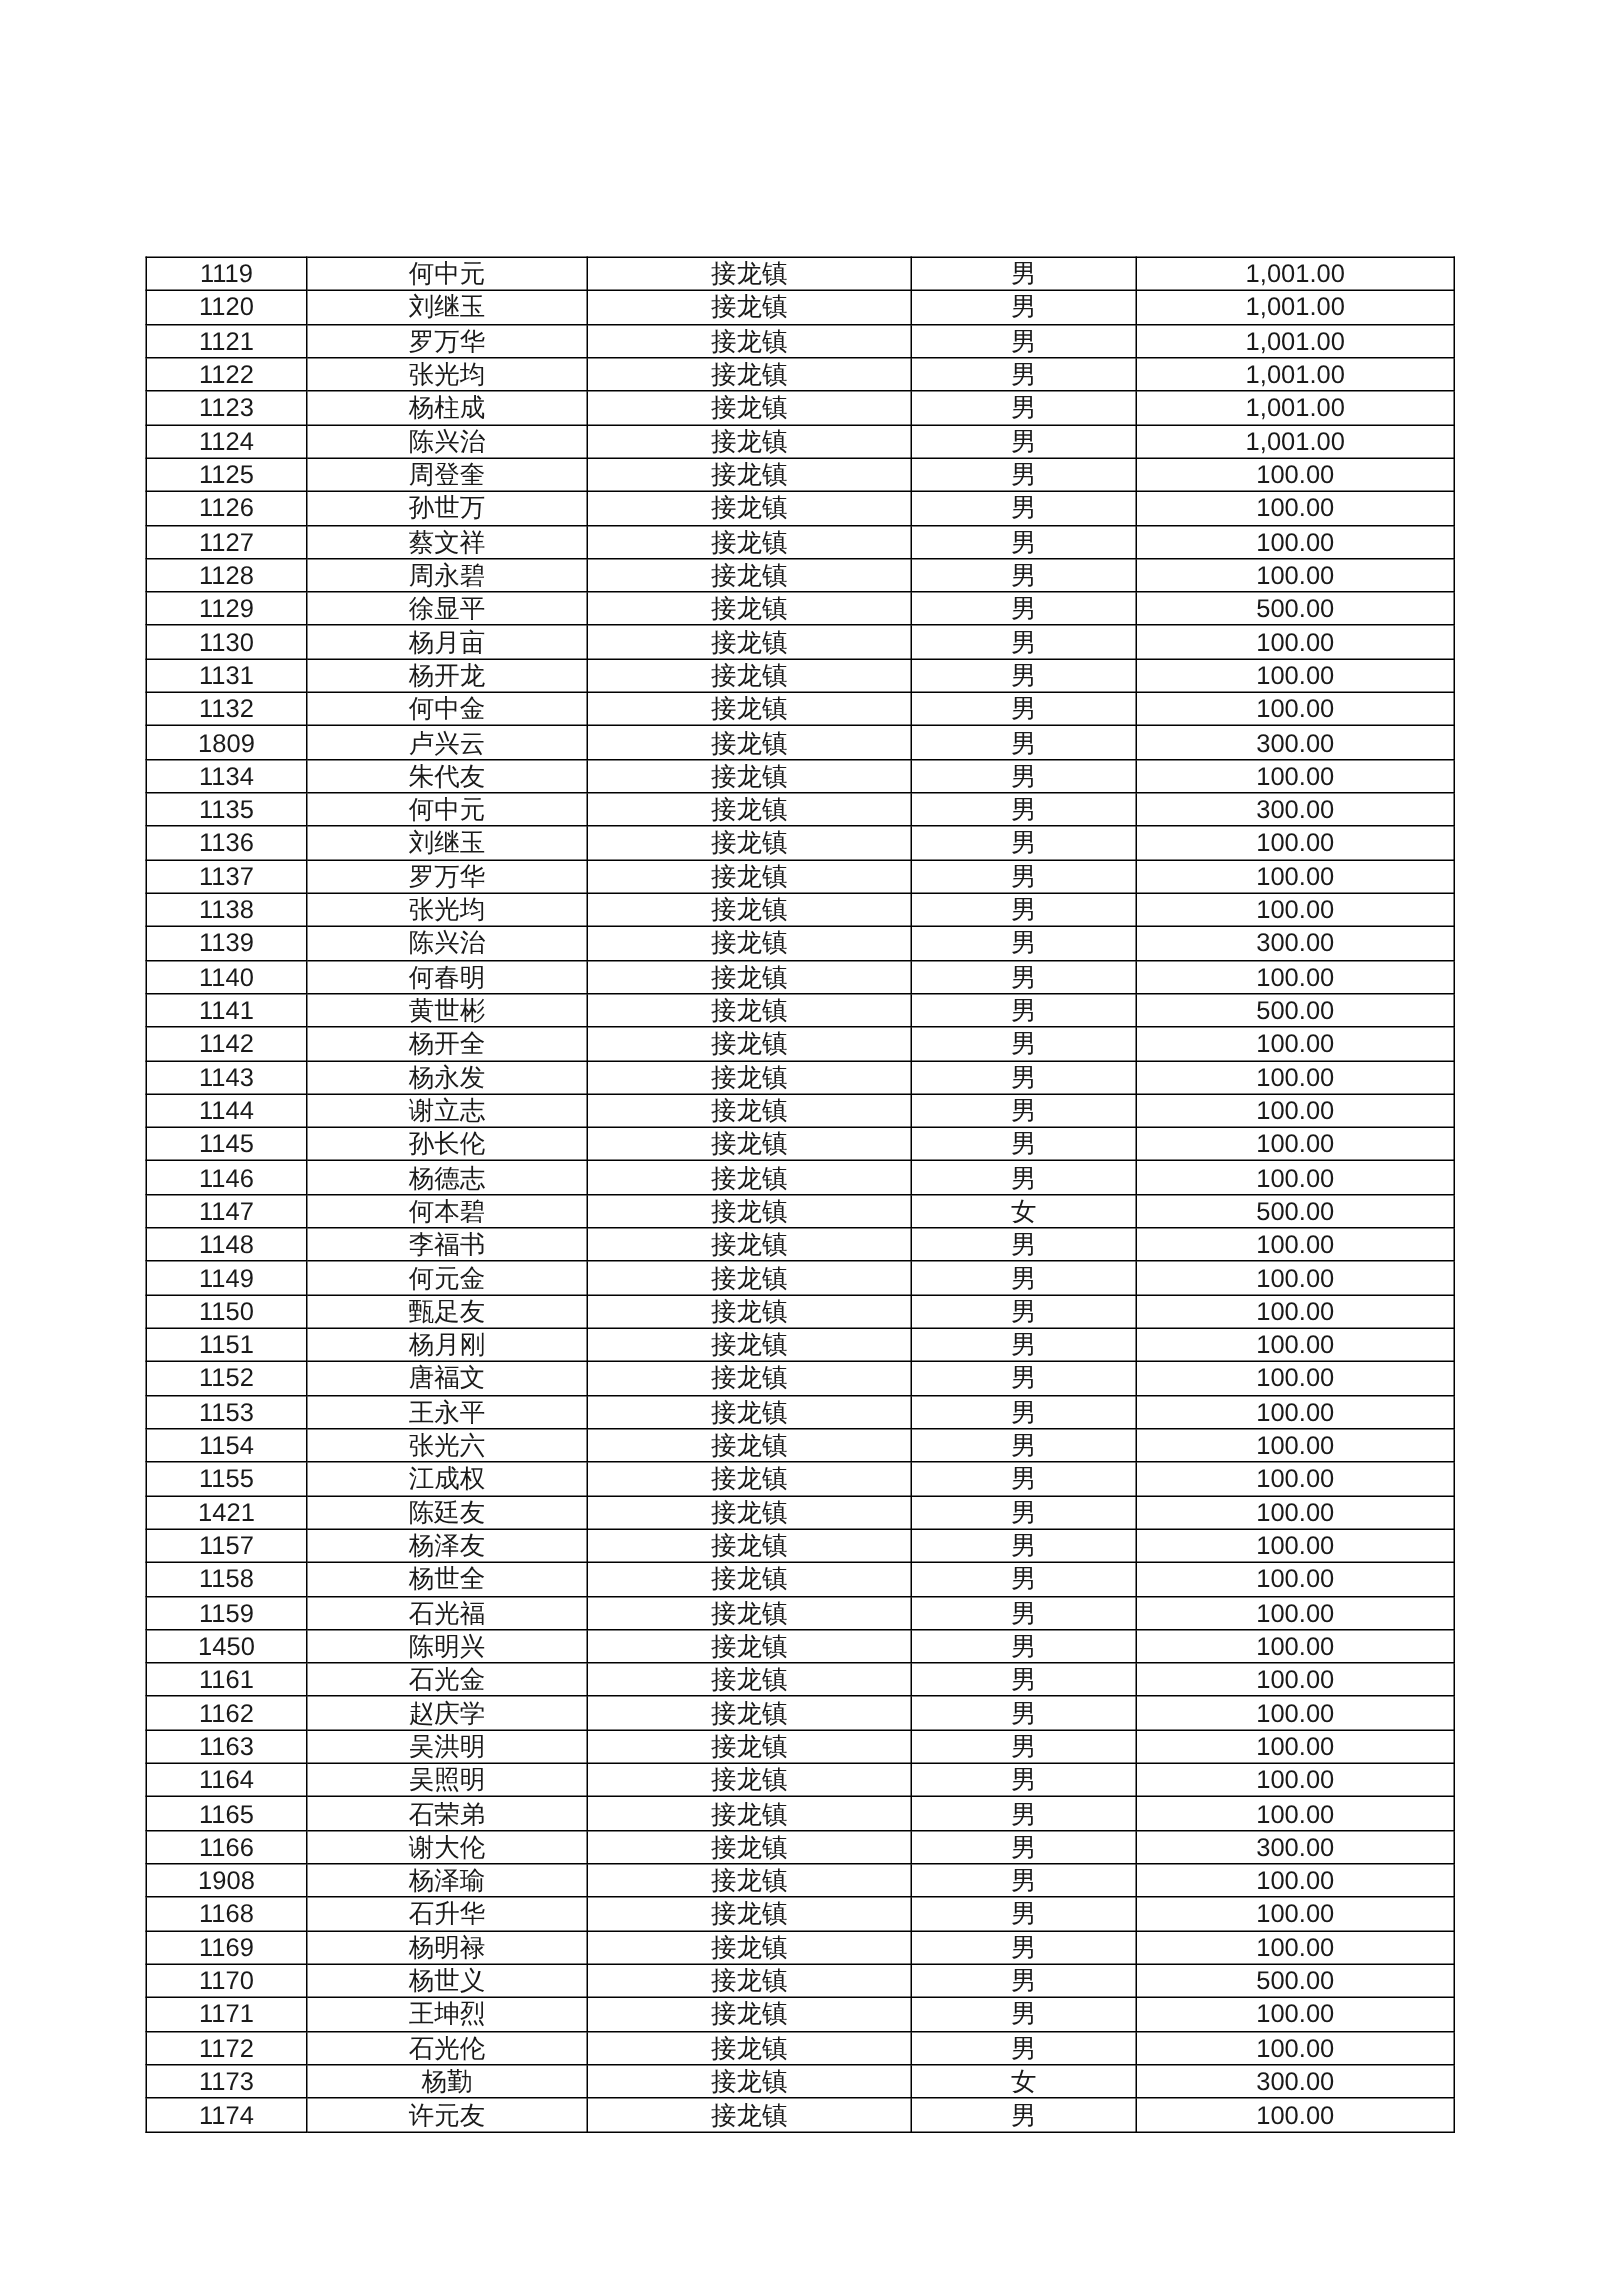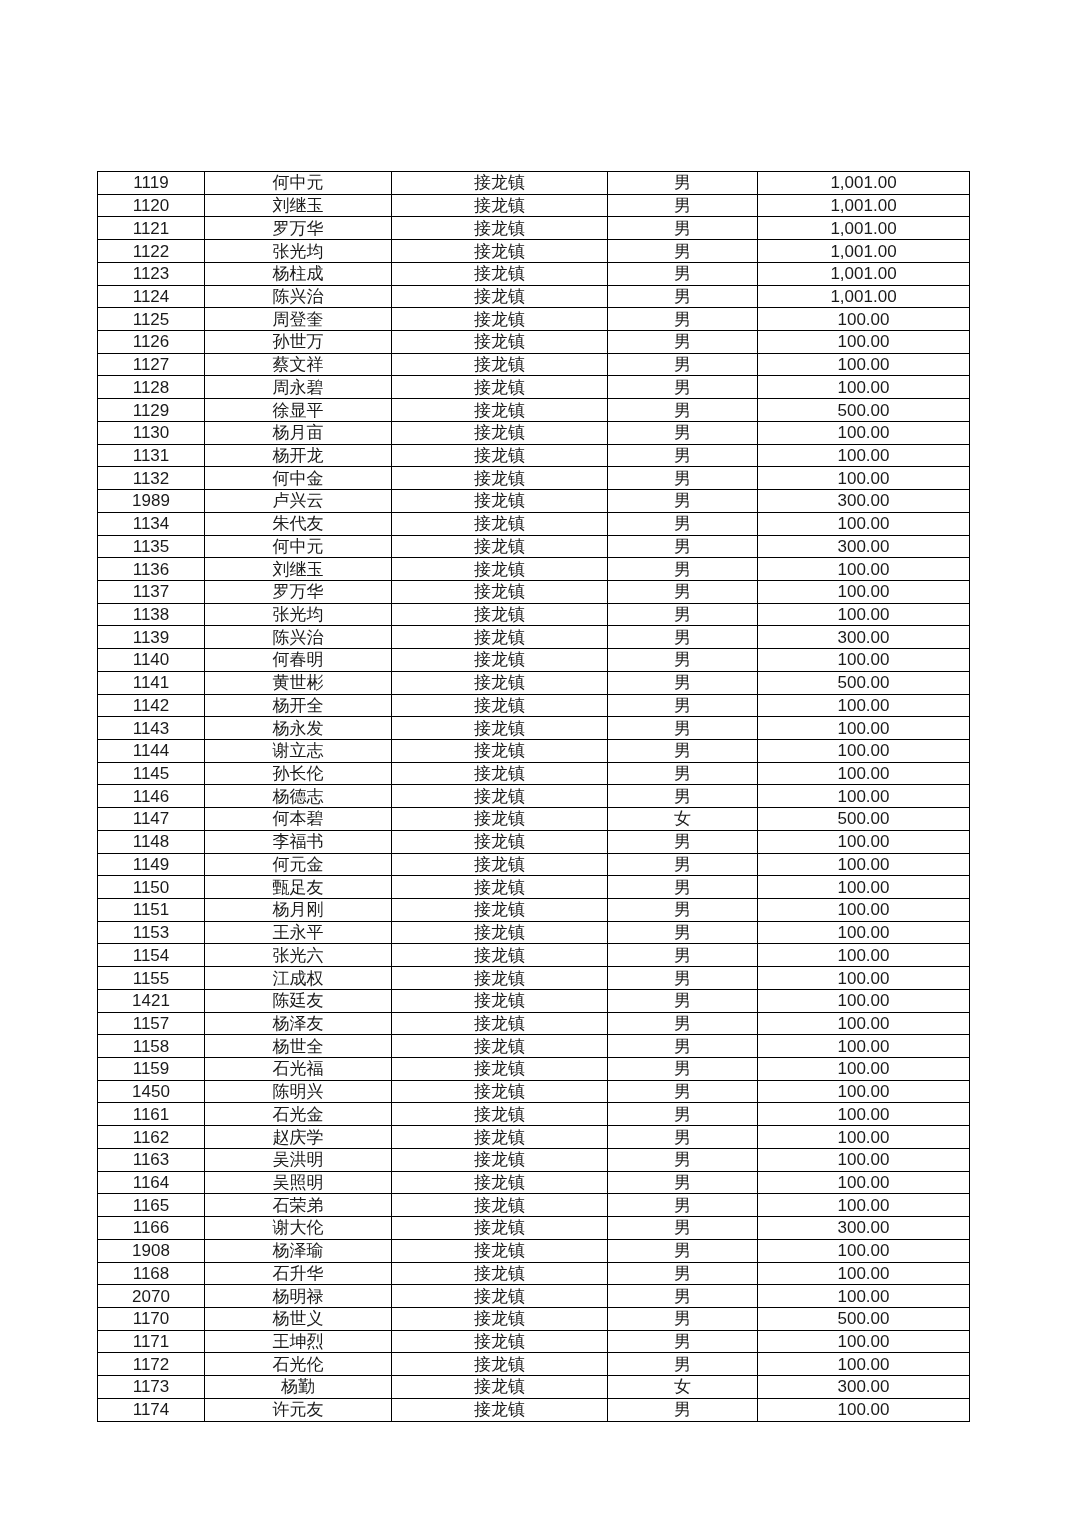--- a/index.html
+++ b/index.html
@@ -153,21 +153,21 @@
     <td>100.00</td>
   </tr>
         <tr>
     <td>1132</td>
     <td>何中金</td>
     <td>接龙镇</td>
     <td>男</td>
     <td>100.00</td>
   </tr>
         <tr>
-    <td>1989</td>
+    <td>1809</td>
     <td>卢兴云</td>
     <td>接龙镇</td>
     <td>男</td>
     <td>300.00</td>
   </tr>
         <tr>
     <td>1134</td>
     <td>朱代友</td>
     <td>接龙镇</td>
     <td>男</td>
@@ -286,20 +286,27 @@
     <td>100.00</td>
   </tr>
         <tr>
     <td>1151</td>
     <td>杨月刚</td>
     <td>接龙镇</td>
     <td>男</td>
     <td>100.00</td>
   </tr>
         <tr>
+    <td>1152</td>
+    <td>唐福文</td>
+    <td>接龙镇</td>
+    <td>男</td>
+    <td>100.00</td>
+  </tr>
+        <tr>
     <td>1153</td>
     <td>王永平</td>
     <td>接龙镇</td>
     <td>男</td>
     <td>100.00</td>
   </tr>
         <tr>
     <td>1154</td>
     <td>张光六</td>
     <td>接龙镇</td>
@@ -398,21 +405,21 @@
     <td>100.00</td>
   </tr>
         <tr>
     <td>1168</td>
     <td>石升华</td>
     <td>接龙镇</td>
     <td>男</td>
     <td>100.00</td>
   </tr>
         <tr>
-    <td>2070</td>
+    <td>1169</td>
     <td>杨明禄</td>
     <td>接龙镇</td>
     <td>男</td>
     <td>100.00</td>
   </tr>
         <tr>
     <td>1170</td>
     <td>杨世义</td>
     <td>接龙镇</td>
     <td>男</td>

